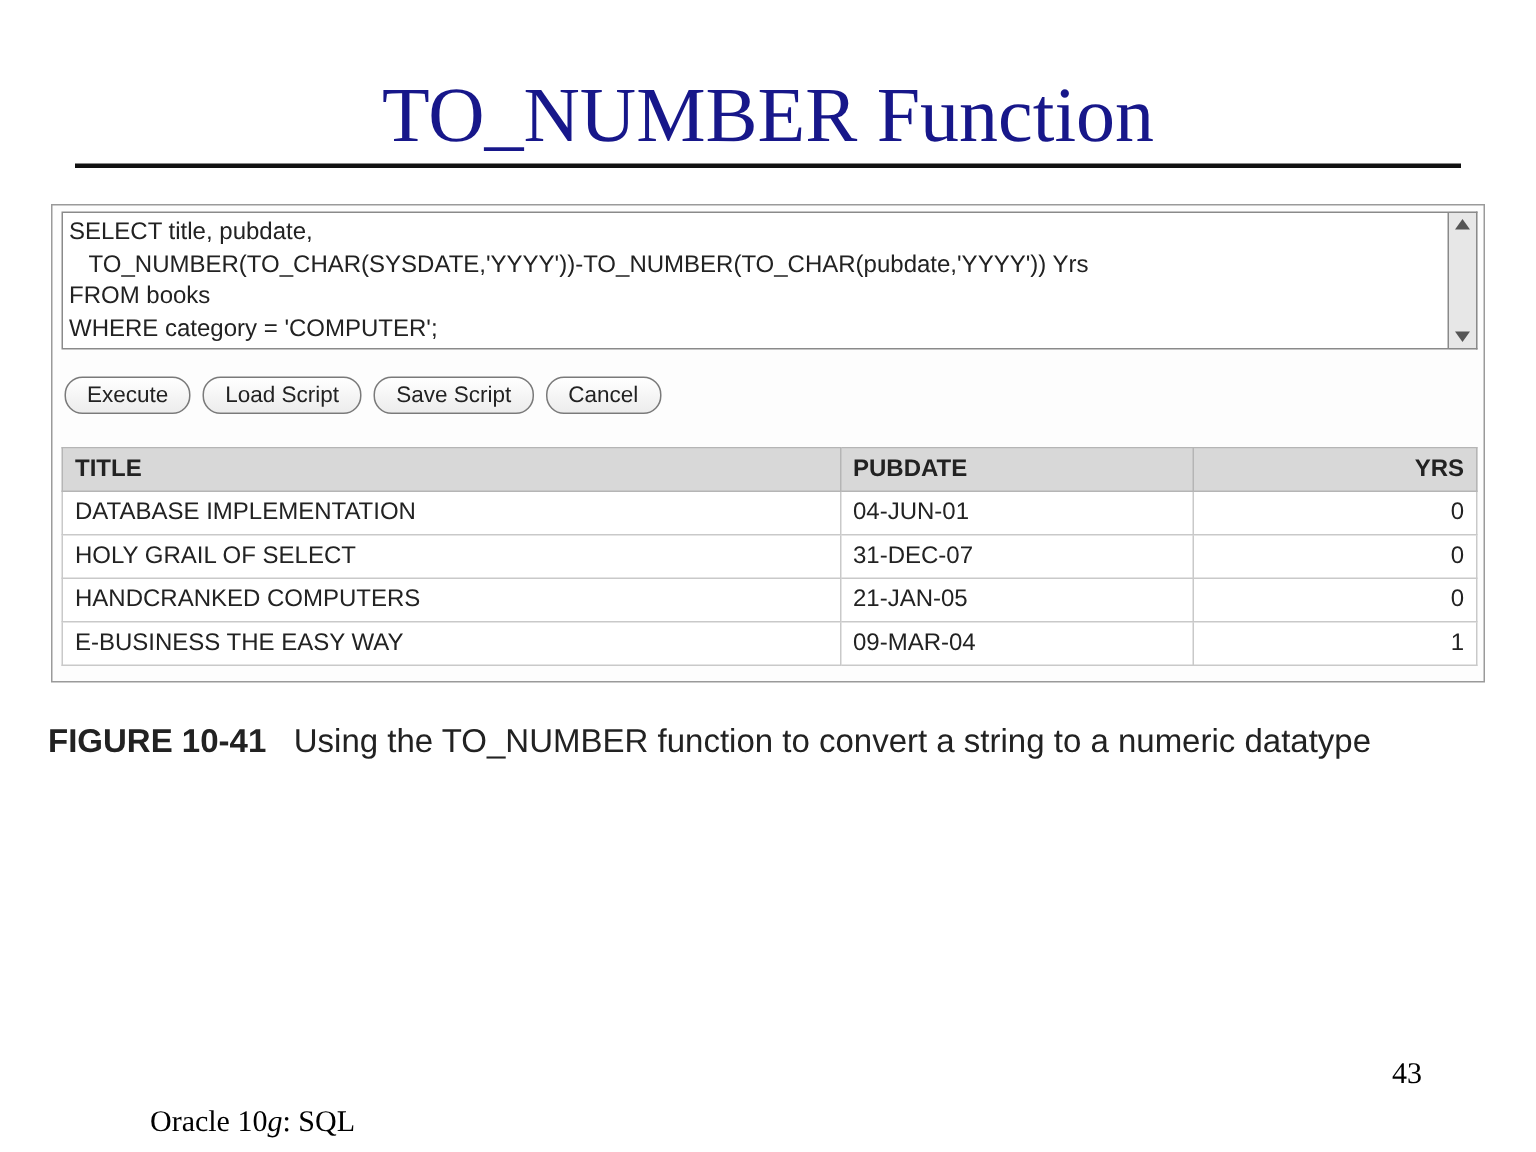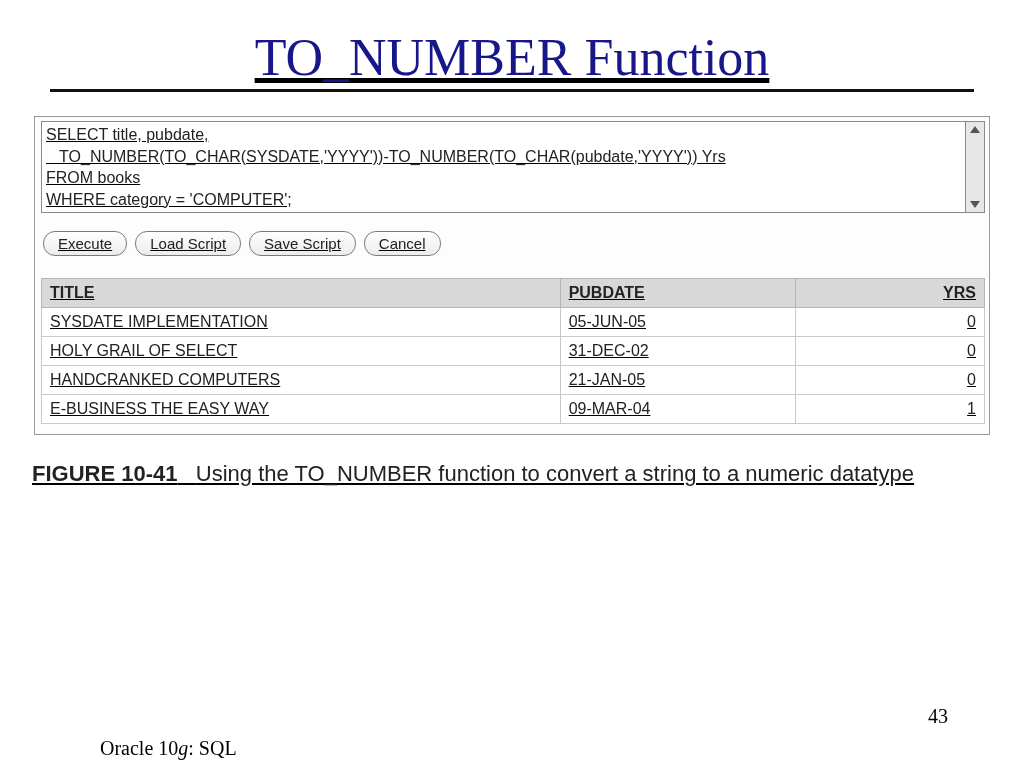--- a/index.html
+++ b/index.html
@@ -6,22 +6,21 @@
     margin: 0;
     padding: 0;
     width: 1024px;
     height: 768px;
     background: #ffffff;
     font-family: Arial, Helvetica, sans-serif;
     position: relative;
     overflow: hidden;
   }
   .slide {
-    padding: 20px 30px 0 30px;
-    text-decoration: underline;
+    padding: 40px 30px 0 30px;
   }
   .title {
     text-align: center;
     color: #17178a;
     font-family: "Times New Roman", Times, serif;
     font-size: 52px;
     font-weight: 400;
     margin: 8px 0 2px 0;
   }
   .rule {
@@ -170,27 +169,27 @@
     <table class="result-table">
       <thead>
         <tr>
           <th class="col-title">TITLE</th>
           <th class="col-pubdate">PUBDATE</th>
           <th class="col-yrs">YRS</th>
         </tr>
       </thead>
       <tbody>
         <tr>
-          <td class="col-title">SYSDATE IMPLEMENTATION</td>
-          <td class="col-pubdate">05-JUN-05</td>
+          <td class="col-title">DATABASE IMPLEMENTATION</td>
+          <td class="col-pubdate">04-JUN-01</td>
           <td class="col-yrs">0</td>
         </tr>
         <tr>
           <td class="col-title">HOLY GRAIL OF SELECT</td>
-          <td class="col-pubdate">31-DEC-02</td>
+          <td class="col-pubdate">31-DEC-07</td>
           <td class="col-yrs">0</td>
         </tr>
         <tr>
           <td class="col-title">HANDCRANKED COMPUTERS</td>
           <td class="col-pubdate">21-JAN-05</td>
           <td class="col-yrs">0</td>
         </tr>
         <tr>
           <td class="col-title">E-BUSINESS THE EASY WAY</td>
           <td class="col-pubdate">09-MAR-04</td>

